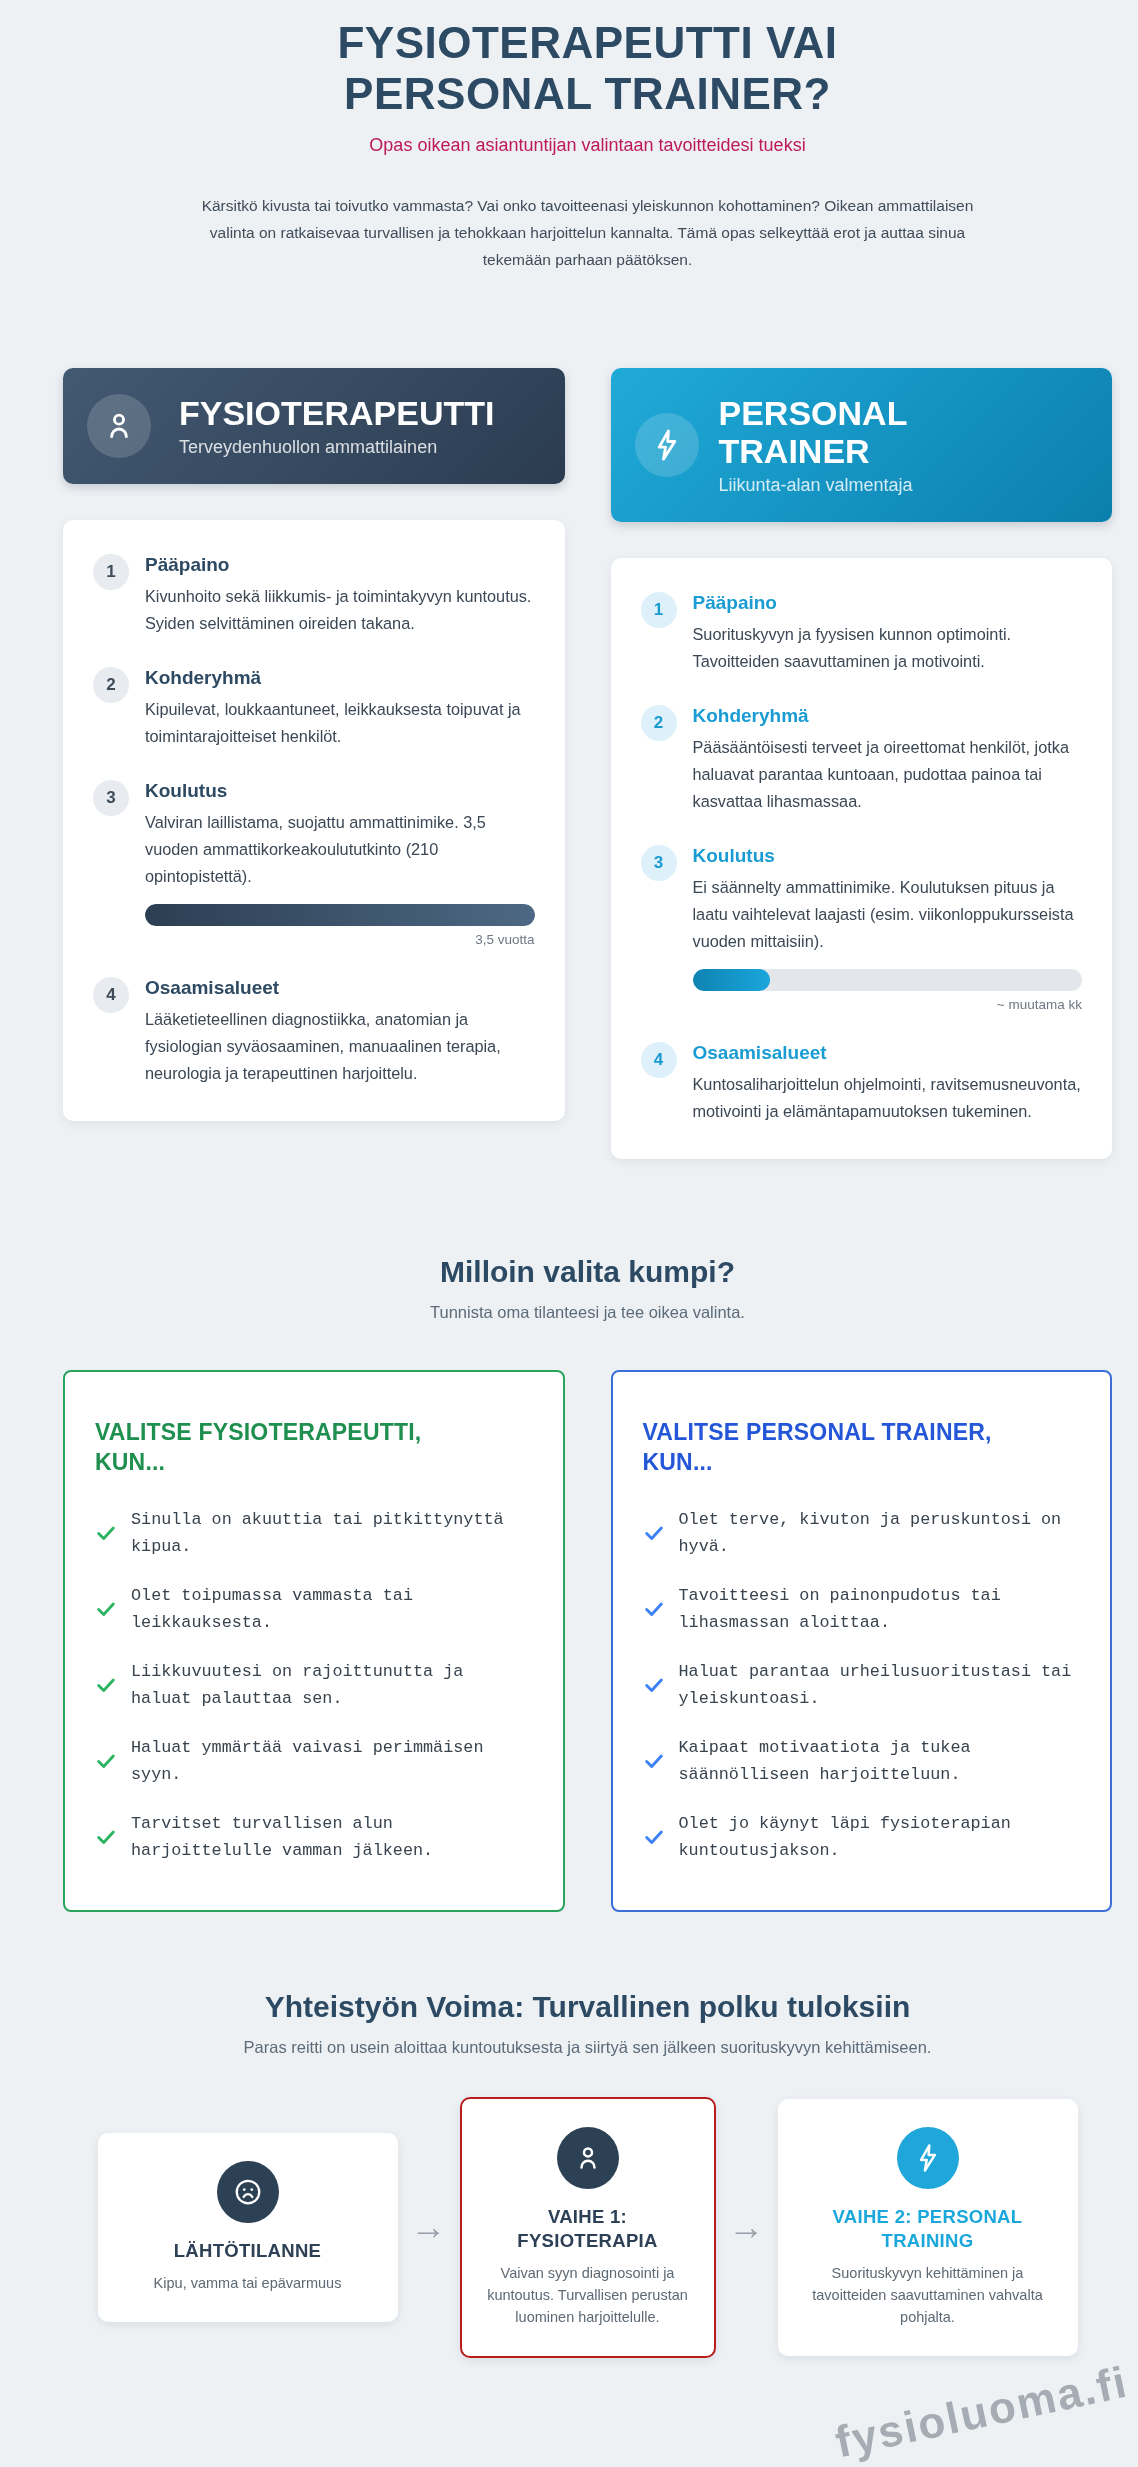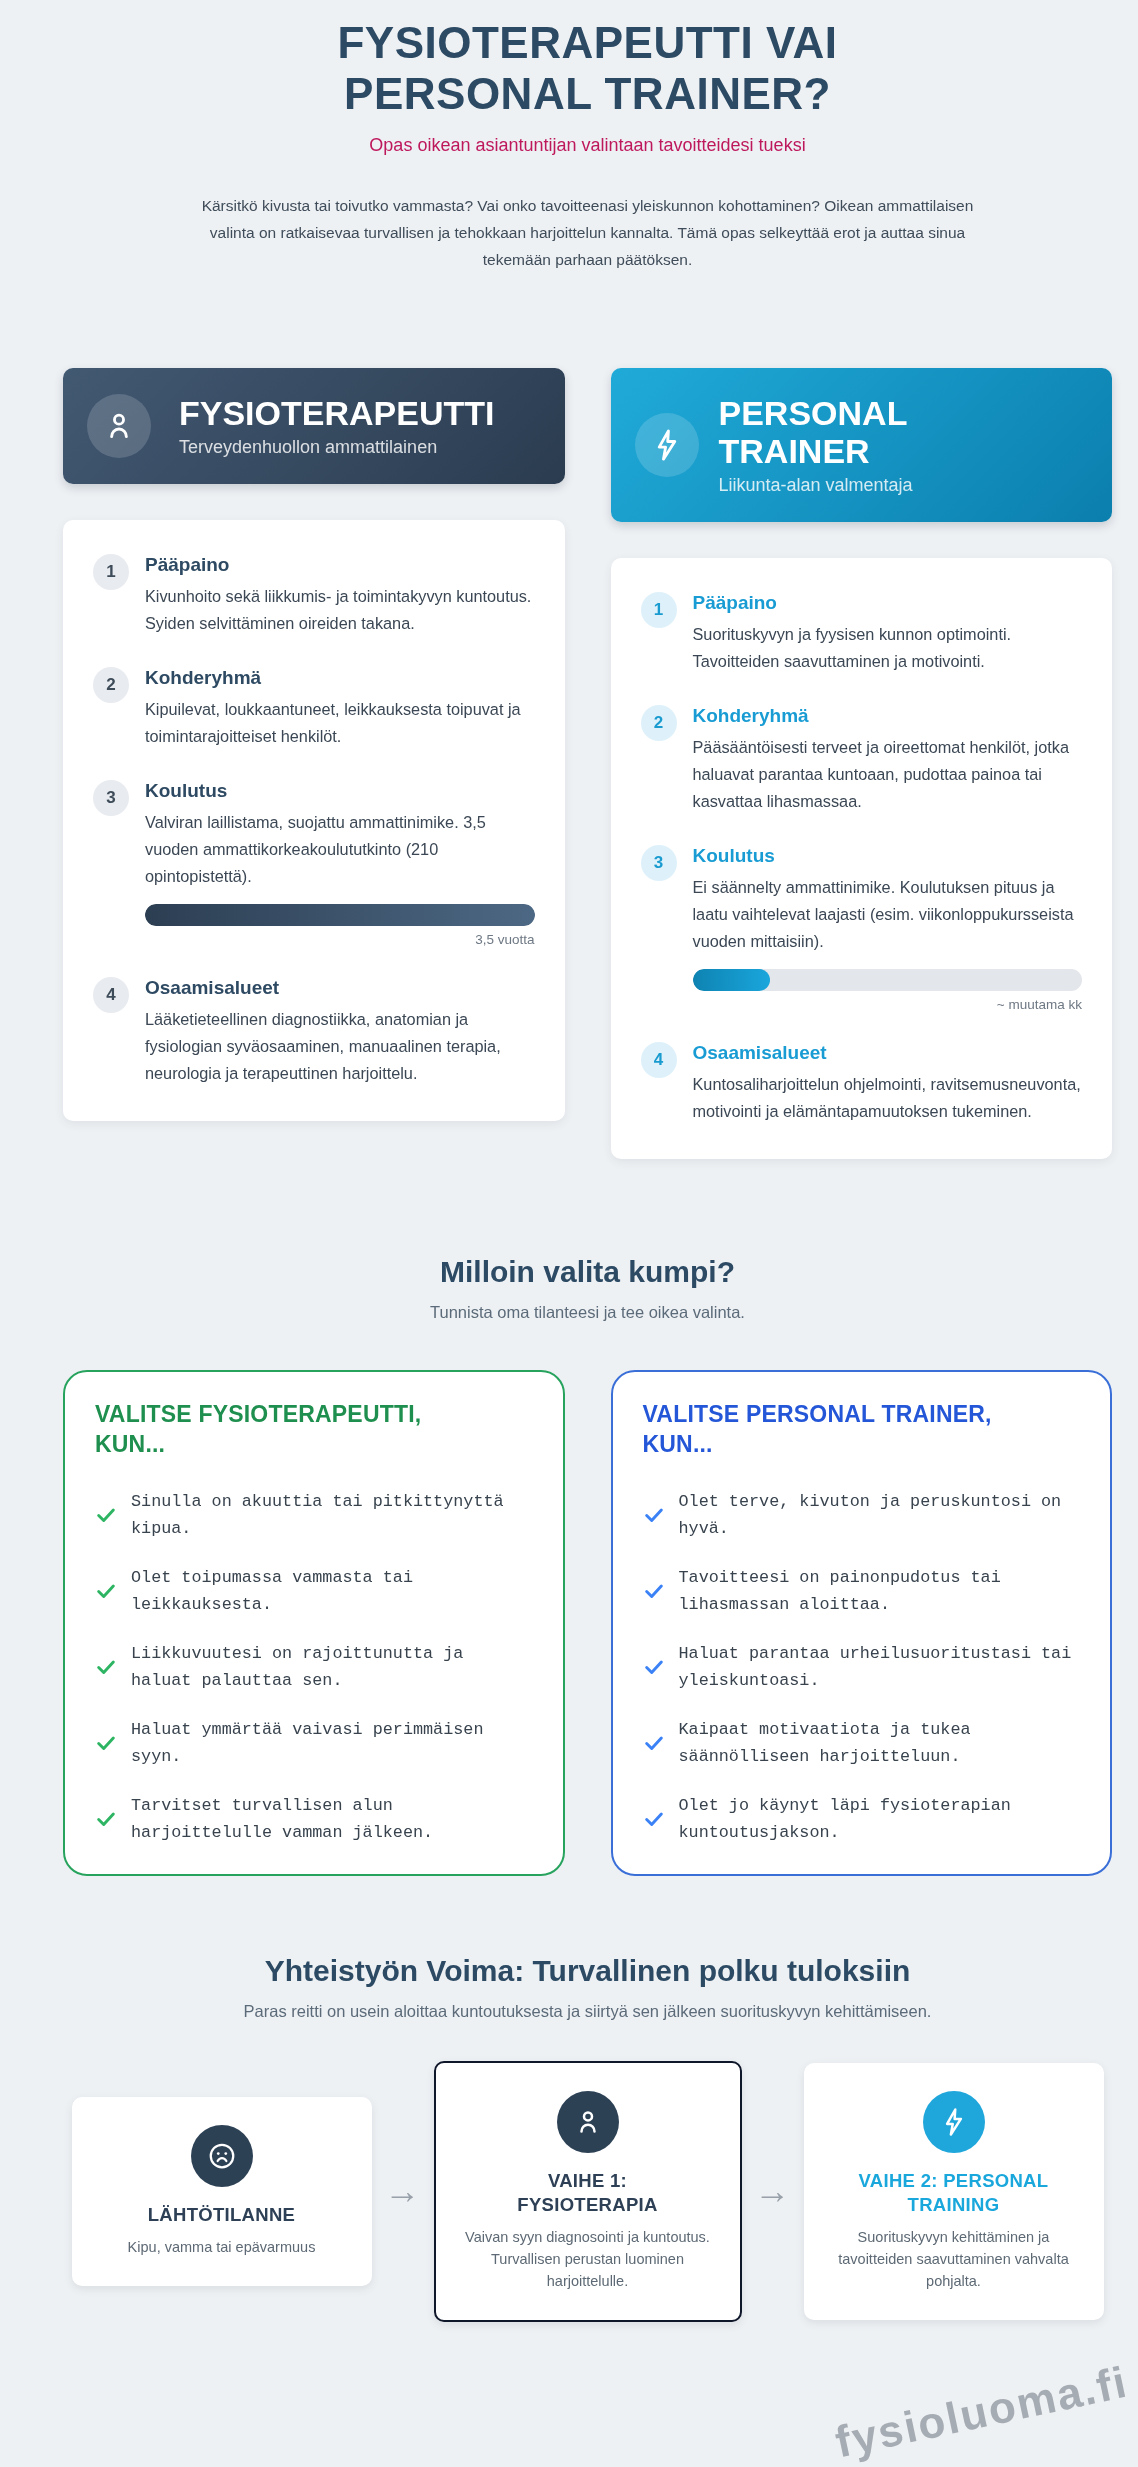--- a/index.html
+++ b/index.html
@@ -66,21 +66,21 @@
   }
   .bar-fill { height:100%; border-radius:11px; }
   .fysio-fill { width:100%; background:linear-gradient(90deg,#2c3e52 0%,#4d6884 100%); }
   .pt-fill    { width:20%;  background:linear-gradient(90deg,#0e83b2 0%,#1aa6dc 100%); }
   .bar-label { margin-top:6px; text-align:right; font-size:13.5px; color:#6e7884; }
 
   
   .section-title { margin-top:96px; text-align:center; font-size:30px; font-weight:700; color:#2c4a63; }
   .section-sub { margin-top:14px; text-align:center; font-size:16.5px; color:#5c6b79; }
   .choose-grid { display:grid; grid-template-columns:1fr 1fr; gap:46px; margin-top:48px; }
-  .choice-card { background:#ffffff; border-radius:24px; padding:28px 30px; }
+  .choice-card { background:#ffffff; border-radius:8px; padding:46px 30px; }
   .choice-card.green { border:2px solid #27a35e; }
   .choice-card.blue  { border:2px solid #3a6fd8; }
   .choice-heading { font-size:23px; font-weight:700; line-height:1.3; max-width:370px; letter-spacing:.2px; }
   .choice-card.green .choice-heading { color:#1e8f4e; }
   .choice-card.blue  .choice-heading { color:#2456d8; }
   .choice-list { margin-top:28px; list-style:none; }
   .choice-list li { display:flex; gap:14px; align-items:center;font-family:Liberation Mono, monospace; }
   .choice-list li + li { margin-top:22px; }
   .check { width:22px; height:22px; flex-shrink:0; }
   .check svg { width:22px; height:22px; display:block; }
@@ -88,21 +88,21 @@
   .blue-check  { color:#3b82f6; }
   .choice-text { font-size:16.8px; line-height:27px; color:#38434e; }
 
   
   .path-title { margin-top:78px; }
   .steps { margin-top:40px; display:flex; align-items:center; justify-content:center; gap:13px; }
   .step-card {
     background:#ffffff; border-radius:10px; padding:28px 20px; width:300px;
     text-align:center; box-shadow:0 3px 9px rgba(40,55,70,.10);
   }
-  .step-card.highlight { border:2px solid #0f172a; width:308px; }
+  .step-card.highlight { border:2px solid #b91c1c; width:256px; }
   .step-icon {
     width:62px; height:62px; border-radius:50%; margin:0 auto 16px auto;
     display:flex; align-items:center; justify-content:center;
   }
   .step-icon.navy { background:#2d4155; }
   .step-icon.cyan { background:#1fa6db; }
   .step-icon svg { width:30px; height:30px; }
   .step-title {
     font-size:18.5px; font-weight:700; color:#2d4055; line-height:1.35;
     max-width:210px; margin:0 auto; letter-spacing:.3px;

